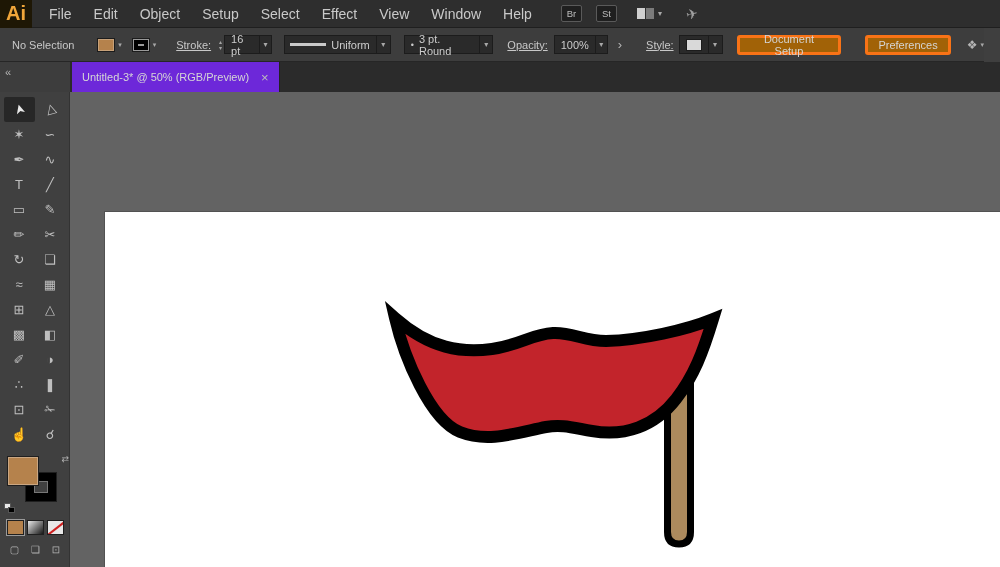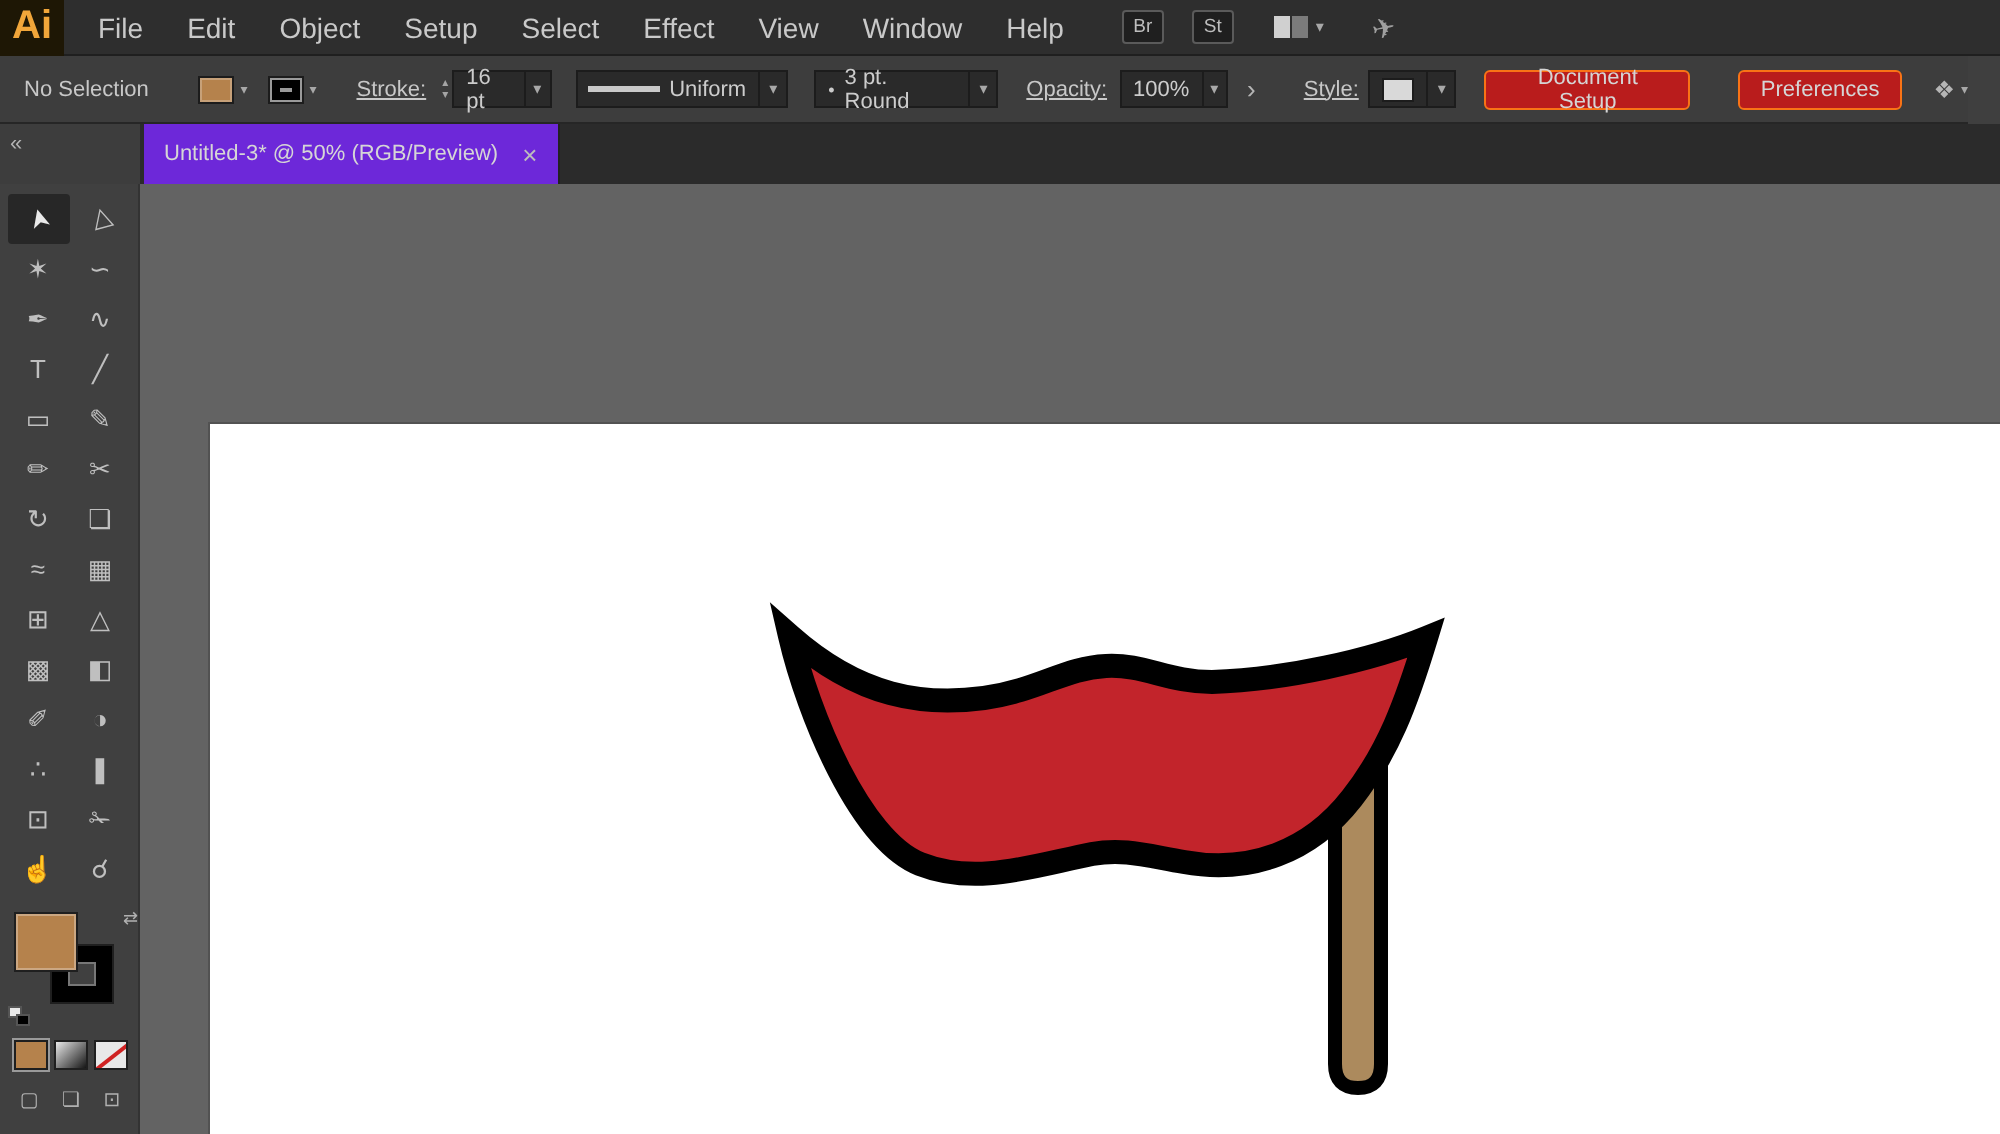--- a/index.html
+++ b/index.html
@@ -28,21 +28,21 @@
   .stroke-proxy::after { content:""; position:absolute; inset:1px; border:4px solid #000; }
   .mini-chev { color:#a8a8a8; font-size:7px; margin-left:3px; }
   .stepper { display:flex; flex-direction:column; justify-content:center; margin-left:8px; color:#a5a5a5; font-size:6px; line-height:6px; }
   .field { display:flex; align-items:center; height:19px; background:#2a2a2a; border:1px solid #1c1c1c; color:#cccccc; }
   .field .seg { padding:0 6px; display:flex; align-items:center; height:100%; }
   .field .drop { width:14px; border-left:1px solid #1c1c1c; display:flex; align-items:center; justify-content:center; color:#a8a8a8; font-size:8px; height:100%; }
   .profile-line { width:36px; height:3px; background:#c9c9c9; margin:0 5px; }
   .dot { font-size:9px; margin-right:5px; }
   .more-chev { color:#b5b5b5; font-size:13px; margin-left:10px; }
   .style-mini { width:16px; height:12px; background:#d9d9d9; border:1px solid #1c1c1c; }
-  .bar-btn { height:20px; background:#b91c1c; border:1px solid #f97316; border-radius:3px; color:#d5d5d5; font-size:11px; padding:0 10px; display:flex; align-items:center; }
+  .bar-btn { height:20px; background:#a16207; border:3px solid #f97316; border-radius:3px; color:#d5d5d5; font-size:11px; padding:0 10px; display:flex; align-items:center; }
   .rc-icon { color:#b5b5b5; font-size:12px; margin-left:16px; }
 
   
   .tabbar { position:absolute; top:62px; left:0; right:0; height:30px; background:#2b2b2b; display:flex; align-items:stretch; }
   .panel-head { width:70px; background:#3d3d3d; display:flex; align-items:flex-start; padding:4px 0 0 5px; color:#b5b5b5; font-size:11px; }
   .doc-tab { margin-left:2px; background:#6d28d9; color:#d6d6d6; font-size:11px; display:flex; align-items:center; padding:0 10px; border-right:1px solid #222; }
   .tab-close { margin-left:12px; color:#bdbdbd; font-size:13px; }
 
   
   .toolspanel { position:absolute; top:92px; left:0; width:70px; bottom:0; background:#404040; border-right:1px solid #333; }

